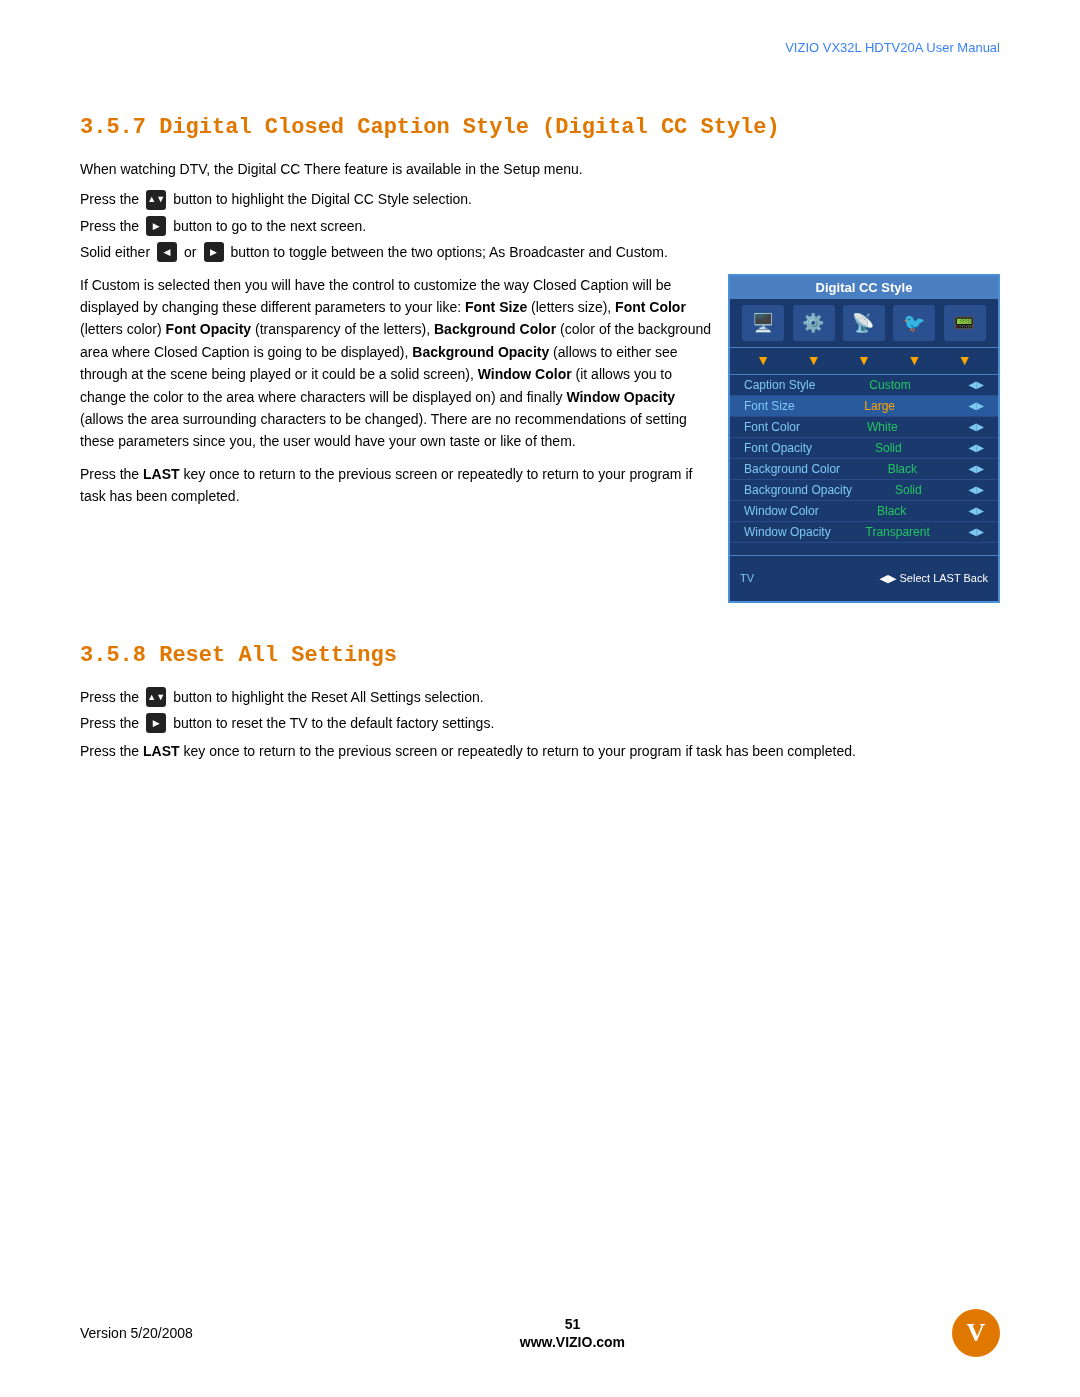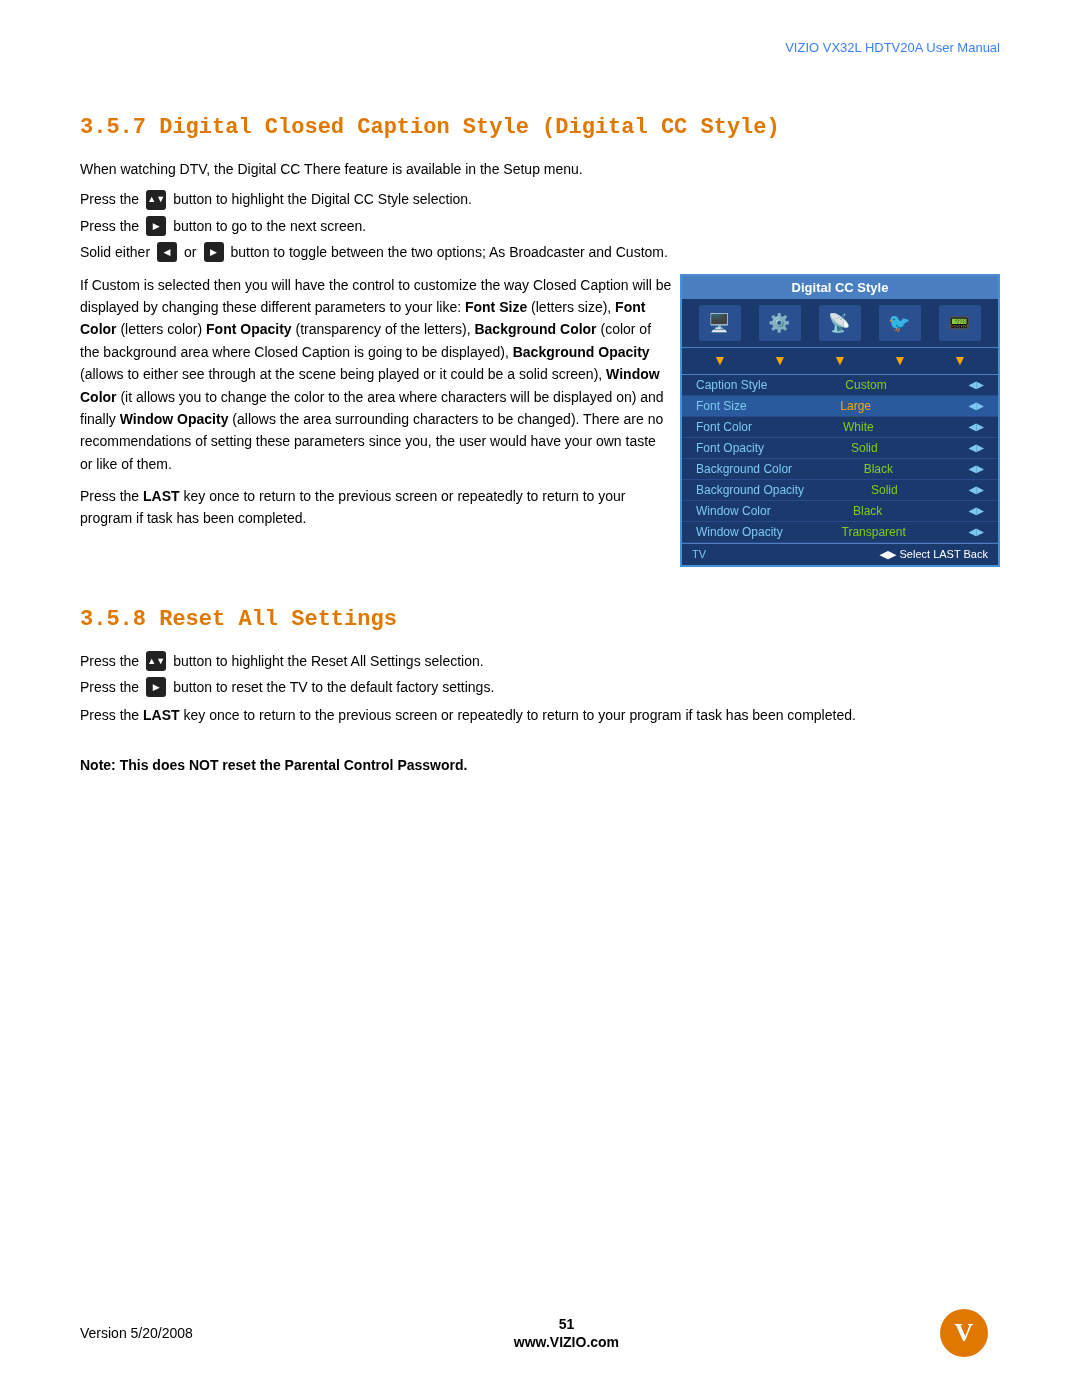--- a/index.html
+++ b/index.html
@@ -51,21 +51,21 @@
       margin-bottom: 20px;
     }
 
     .left-text {
       flex: 1;
       font-size: 14px;
       line-height: 1.6;
     }
 
     .right-panel {
-      width: 320px;
+      width: 272px;
       flex-shrink: 0;
     }
 
     
     .cc-panel {
       border: 2px solid #4a90d9;
       background: #1a3a6e;
       font-size: 12px;
     }
 
@@ -122,42 +122,43 @@
     .cc-row.highlighted {
       background: #2a5a9e;
     }
 
     .cc-row-label {
       color: #7dc8f0;
       font-size: 12px;
     }
 
     .cc-row-value {
-      color: #84cc16;
+      color: #22c55e;
       font-size: 12px;
     }
 
     .cc-row-value.orange {
       color: #ffa500;
     }
 
     .cc-row-arrow {
       color: #7dc8f0;
       font-size: 10px;
       margin-left: 4px;
     }
 
     .cc-footer {
       background: #1a3a6e;
       color: #ffffff;
       display: flex;
       justify-content: space-between;
-      padding: 4px 10px;
+      padding: 16px 10px;
       font-size: 11px;
       border-top: 1px solid #4a7fc1;
+      margin-top: 12px;
     }
 
     .cc-footer-left {
       color: #7dc8f0;
     }
 
     .cc-footer-right {
       color: #ffffff;
     }
 
@@ -173,21 +174,21 @@
       font-size: 14px;
       font-weight: bold;
       color: #000;
       margin-top: 30px;
     }
 
     .footer-area {
       position: absolute;
       bottom: 40px;
       left: 80px;
-      right: 92px;
+      right: 80px;
       display: flex;
       justify-content: space-between;
       align-items: center;
     }
 
     .vizio-logo {
       width: 48px;
       height: 48px;
       background: #e07800;
       border-radius: 50%;
@@ -363,21 +364,20 @@
     <div class="press-line body-text">
       <span>Press the</span>
       <span class="inline-icon">▶</span>
       <span>button to reset the TV to the default factory settings.</span>
     </div>
 
     <p class="body-text" style="margin-top:6px;">
       Press the <span class="last-key">LAST</span> key once to return to the previous screen or repeatedly to return to your program if task has been completed.
     </p>
 
-    <p class="note-text" style="margin-top:30px;">Note: This does NOT reset the Parental Control Password.</p>
   </div>
 
   <div class="footer-area">
     <div>
       <span>Version 5/20/2008</span>
     </div>
     <div style="text-align:center;">
       <div style="font-weight:bold; margin-bottom:2px;">51</div>
       <div style="font-weight:bold;">www.VIZIO.com</div>
     </div>

